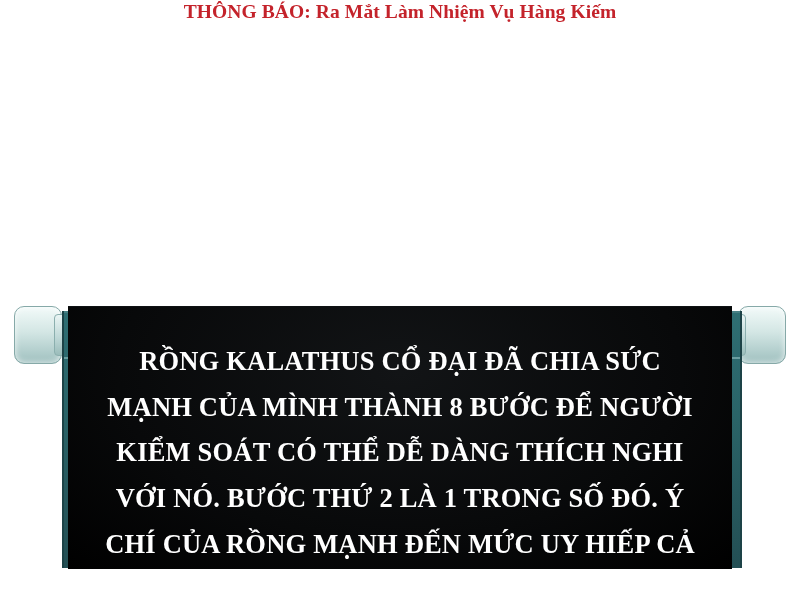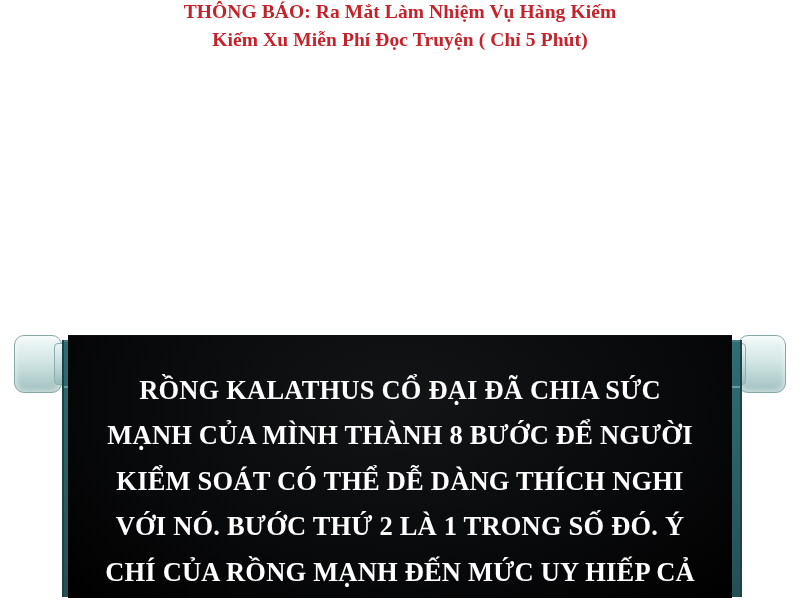--- a/index.html
+++ b/index.html
@@ -153,21 +153,20 @@
     letter-spacing: 0.2px;
   }
 </style>
 </head>
 <body>
 
 <div class="announce">
   <div class="line line1">
     <span class="label">THÔNG BÁO:</span><span> Ra Mắt Làm Nhiệm Vụ Hàng Kiếm</span>
   </div>
-  <div class="line line2">Kiếm Xu Miễn Phí Đọc Truyện ( Chỉ 5 Phút)</div>
 </div>
 
 <div class="scroll-wrap">
 
   <div class="rod"></div>
   <div class="rod-knob left"></div>
   <div class="rod-knob right"></div>
   <div class="rod-cap l"></div>
   <div class="rod-cap r"></div>
 

